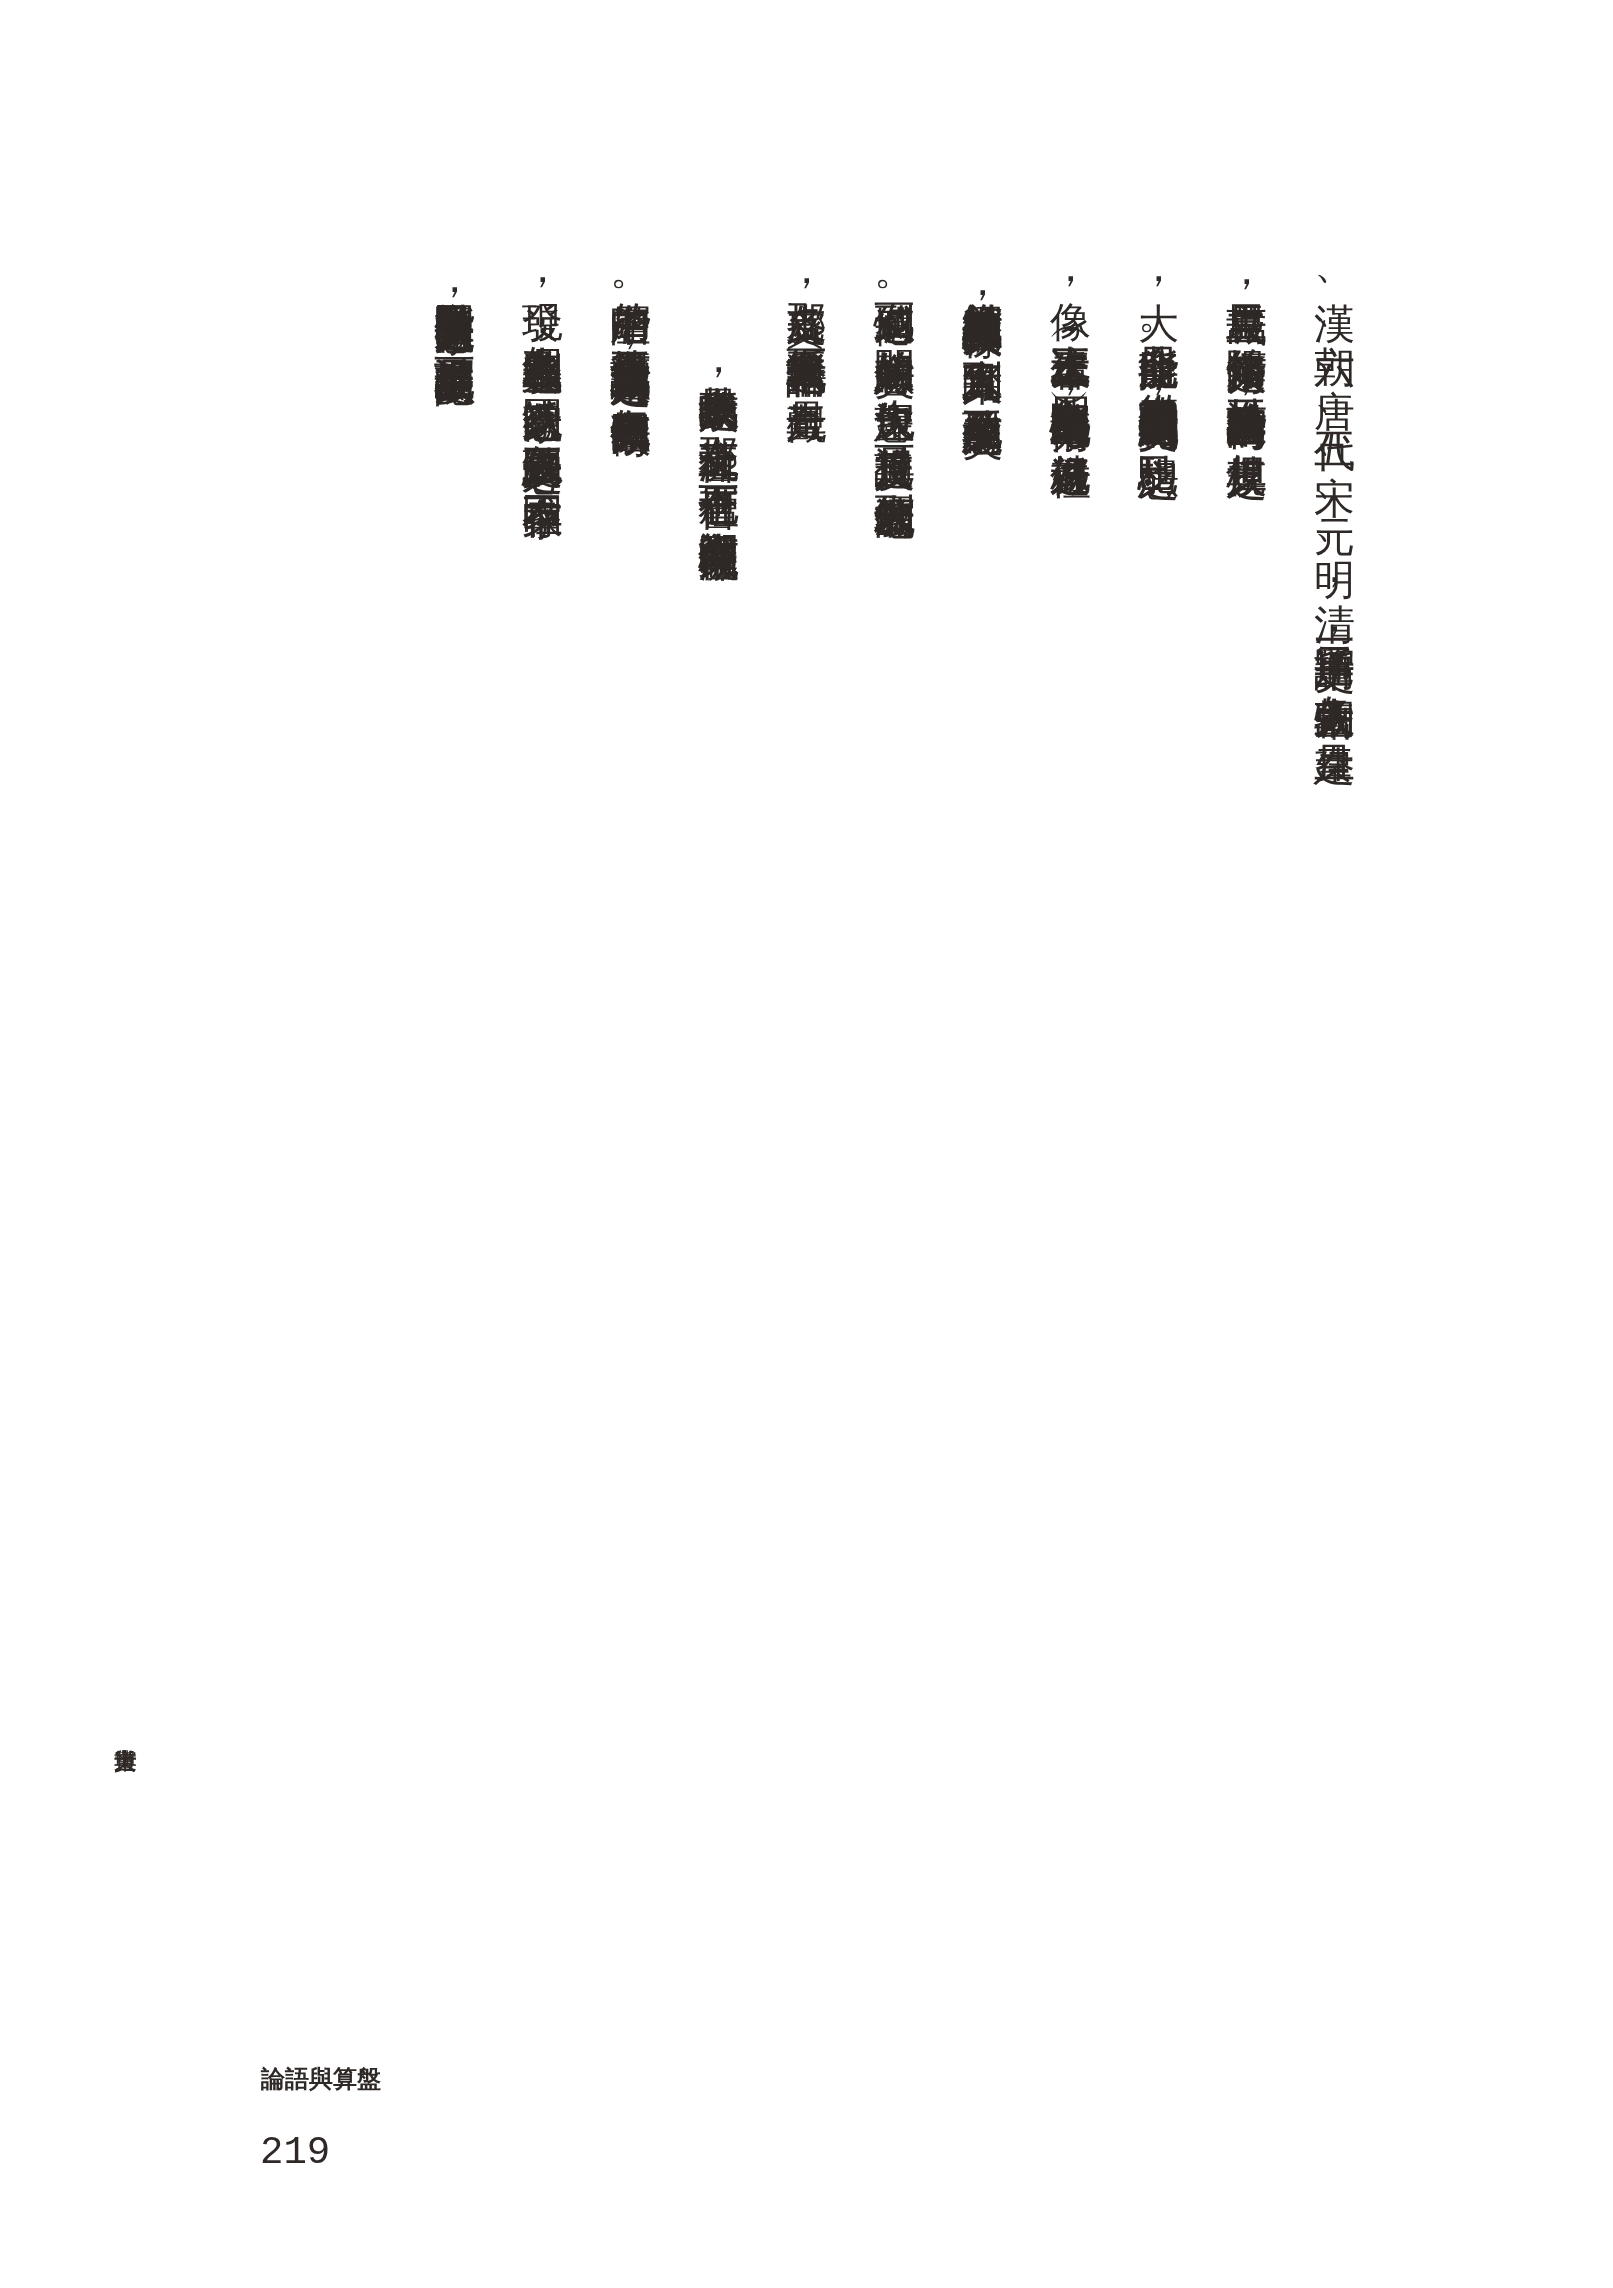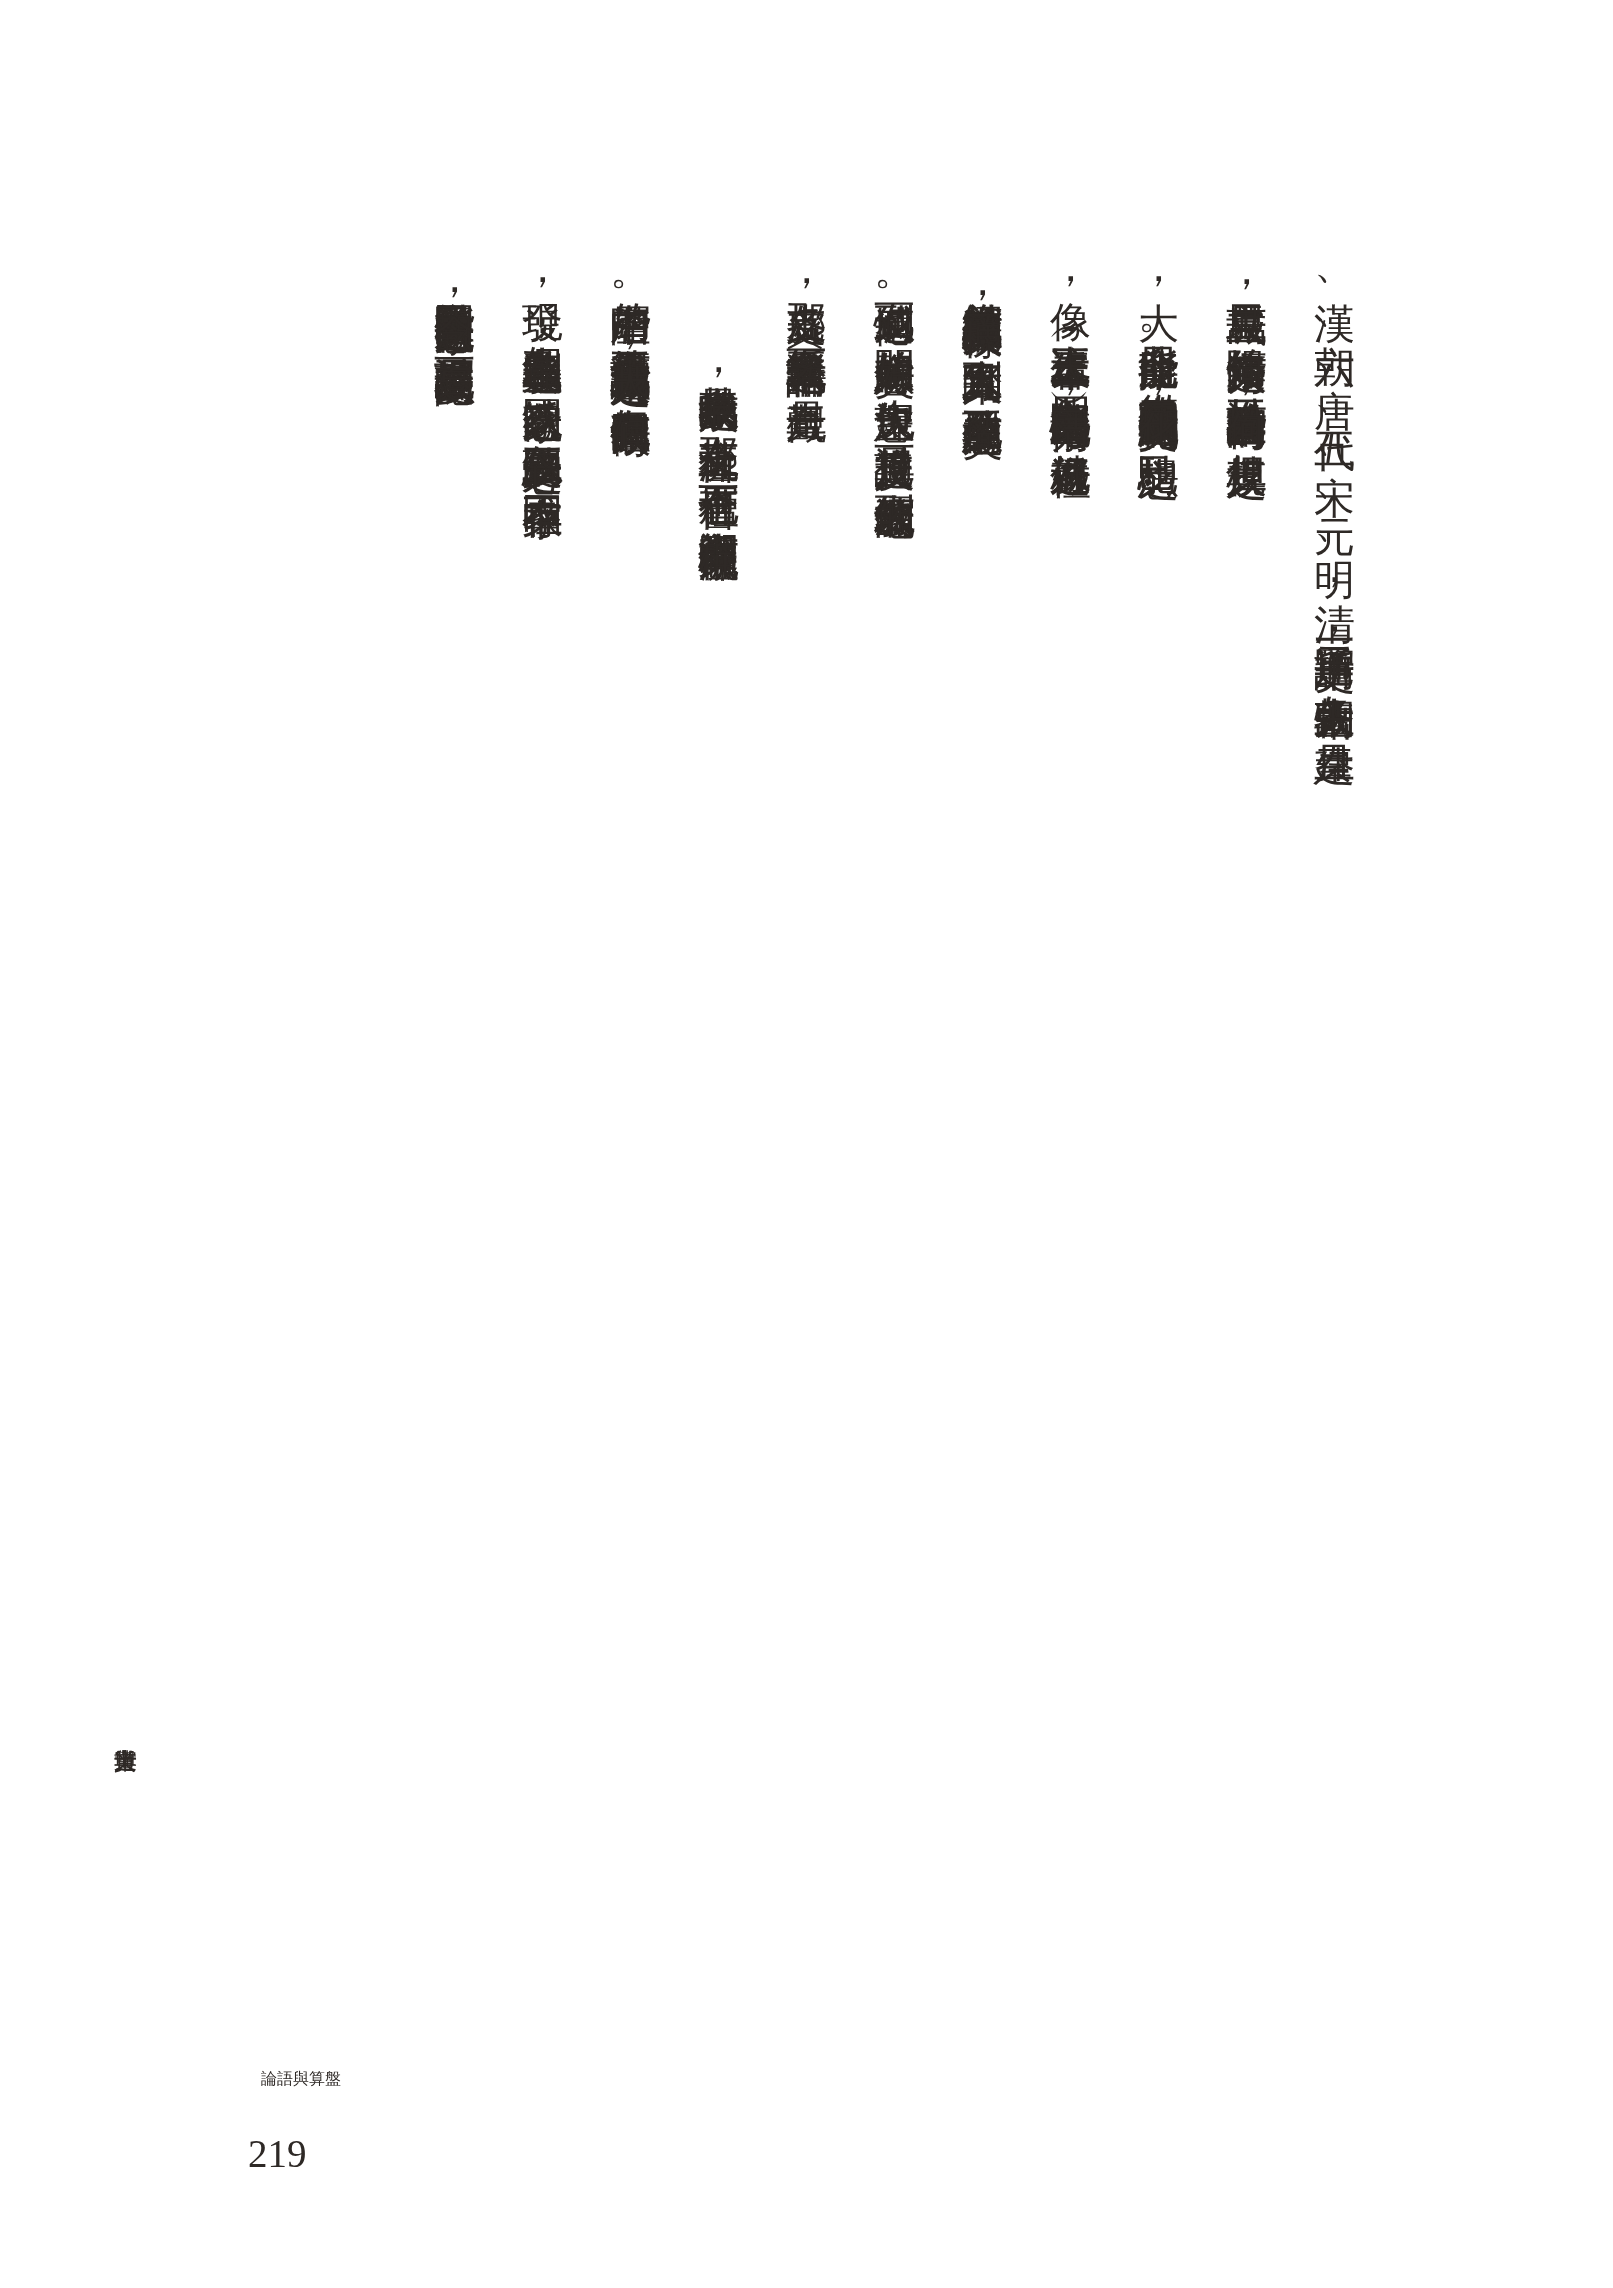--- a/index.html
+++ b/index.html
@@ -41,33 +41,34 @@
     font-size: 23px;
     line-height: 26px;
     letter-spacing: 0;
     white-space: nowrap;
   }
   
   .book-title {
     position: absolute;
     left: 261px;
     top: 2065px;
-    font-size: 16px;
+    font-size: 24px;
     line-height: 28px;
     letter-spacing: 0;
     white-space: nowrap;
+    font-weight: bold;
   }
   
   .page-number {
     position: absolute;
-    left: 248px;
+    left: 260px;
     top: 2134px;
     font-size: 39px;
     line-height: 39px;
-    font-family: Liberation Serif, serif;
+    font-family: Liberation Mono, monospace;
   }
 </style>
 </head>
 <body>
 
 <div class="text-block">
   <div class="col">漢、六朝、唐、五代、宋、元、明、清，通覽所謂二十一史，各朝大人物輩出，且秦建</div>
   <div class="col">立萬里長城，隋煬帝修築大運河。姑且不論當時這些大事業的目的為何，但其規模之</div>
   <div class="col">大，非今日所能比擬。從史籍當中一窺唐虞三代至殷周時代的絢爛文化，馳騁一己之想</div>
   <div class="col">像，這次（大正三年春天，一九一四年）實際踏上支那的土地考察民情，就好像透過極</div>

